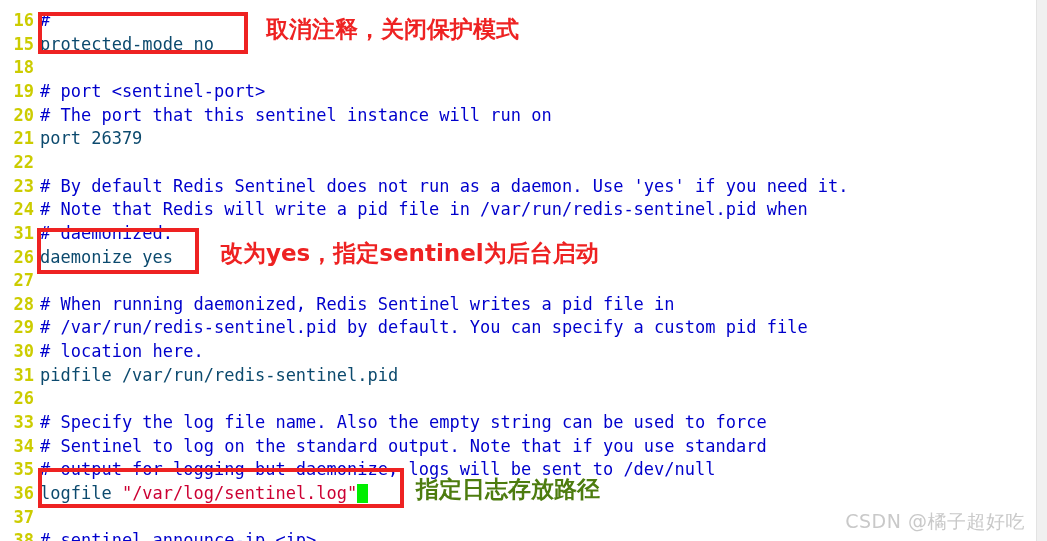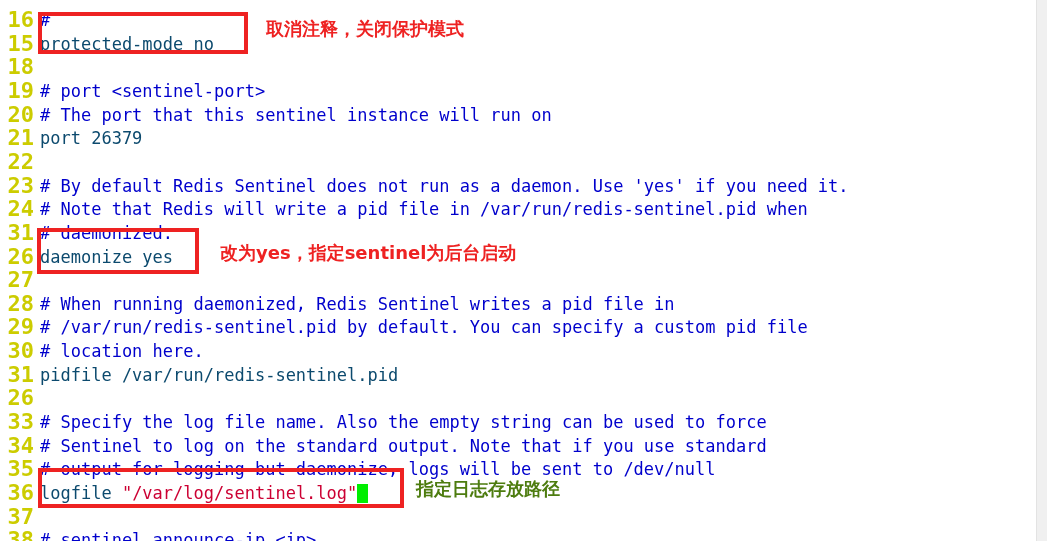--- a/index.html
+++ b/index.html
@@ -43,21 +43,21 @@
     white-space: pre;
     font-size: 17px;
     letter-spacing: 0px;
   }
   .lnum {
     position: absolute;
     left: 4px;
     width: 30px;
     text-align: right;
     color: #cccc00;
-    font-size: 22px;
+    font-size: 17px;
     line-height: 24px;
     font-weight: bold;
     font-family: "DejaVu Sans Mono", "Liberation Mono", monospace;
   }
   .ltext {
     position: absolute;
     left: 40px;
     line-height: 24px;
     white-space: pre;
     font-size: 17px;
@@ -83,21 +83,21 @@
     background: transparent;
     pointer-events: none;
   }
 
   
   .redlabel {
     position: absolute;
     color: #ee2222;
     font-family: "DejaVu Sans", "Liberation Sans", sans-serif;
     font-weight: bold;
-    font-size: 18px;
+    font-size: 23px;
     line-height: 22px;
     white-space: pre;
   }
 
   
   #watermark {
     position: absolute;
     right: 22px;
     bottom: 6px;
     color: #c9c9c9;
@@ -144,13 +144,14 @@
       <div class="redbox" style="left: 38px; top: 468px; width: 366px; height: 40px; border-color: rgb(238, 34, 34);"></div>
     </div>
   <div id="annotation-labels">
       <div class="redlabel" style="left: 266px; top: 18px; color: rgb(238, 34, 34);">取消注释，关闭保护模式</div>
       <div class="redlabel" style="left: 220px; top: 242px; color: rgb(238, 34, 34); text-align: right;">改为yes，指定sentinel为后台启动</div>
       <div class="redlabel" style="left: 416px; top: 478px; color: #4d7c0f;">指定日志存放路径</div>
     </div>
 
   <div id="right-strip"></div>
 
+  <div id="watermark">CSDN @橘子超好吃</div>
 </div>
 
 </body></html>

